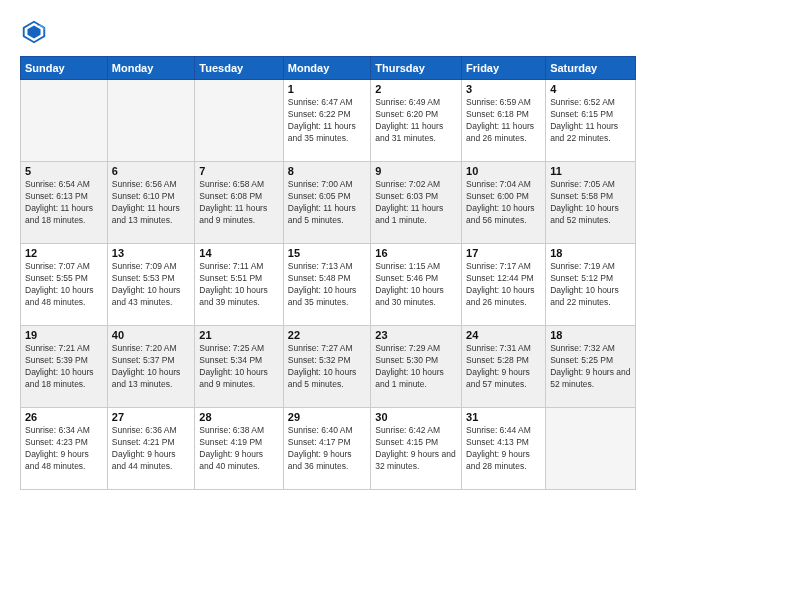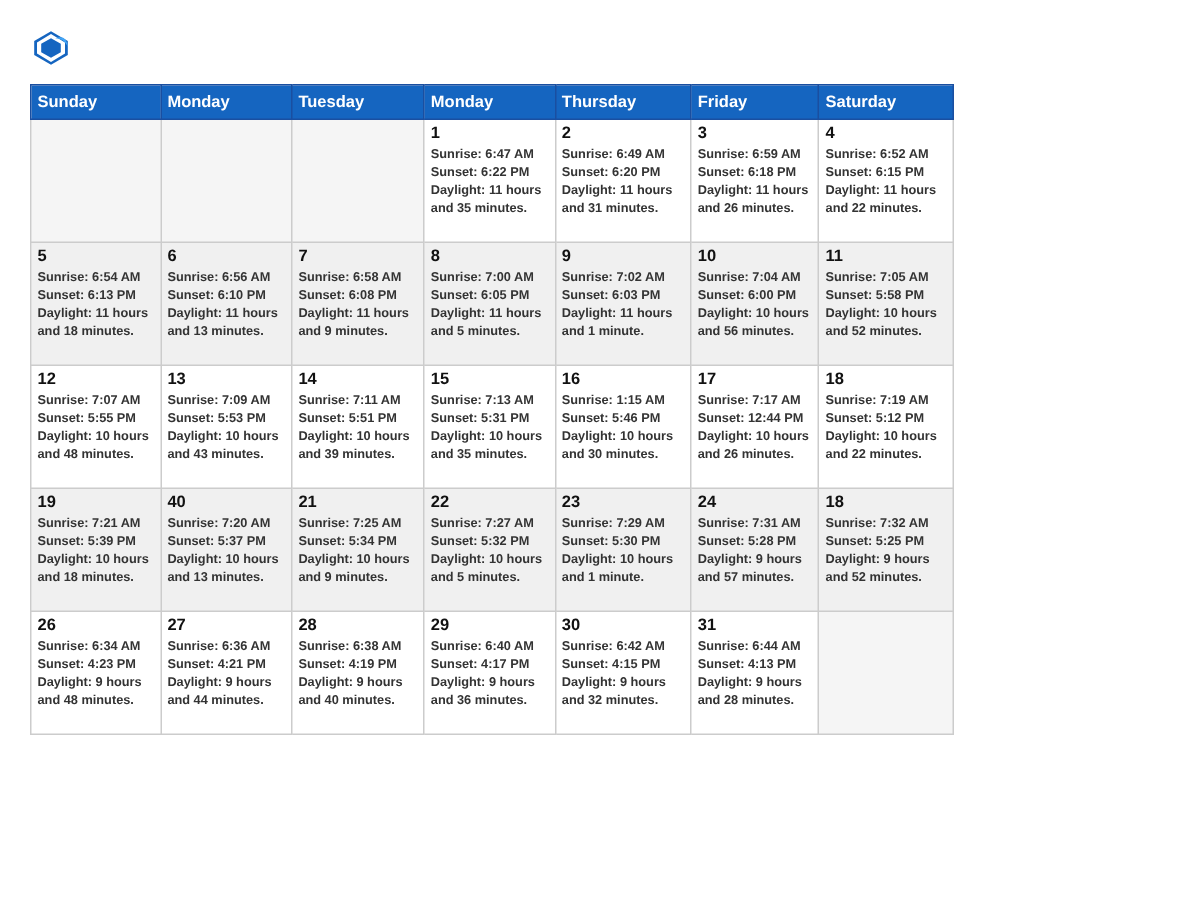--- a/index.html
+++ b/index.html
@@ -83,21 +83,20 @@
       font-size: 11px;
       font-weight: bold;
       color: #111;
       margin-bottom: 2px;
       display: block;
     }
     .day-info {
       font-size: 8.5px;
       color: #333;
       line-height: 1.4;
-      font-weight: bold;
     }
     .row-shade td {
       background: #f0f0f0;
     }
   </style>
 </head>
 <body>
 
 <div class="page">
   <div class="header">
@@ -234,21 +233,21 @@
           <td>
             <span class="day-num">14</span>
             <div class="day-info">Sunrise: 7:11 AM
 Sunset: 5:51 PM
 Daylight: 10 hours
 and 39 minutes.</div>
           </td>
           <td>
             <span class="day-num">15</span>
             <div class="day-info">Sunrise: 7:13 AM
-Sunset: 5:31 PM
+Sunset: 5:48 PM
 Daylight: 10 hours
 and 35 minutes.</div>
           </td>
           <td>
             <span class="day-num">16</span>
             <div class="day-info">Sunrise: 1:15 AM
 Sunset: 5:46 PM
 Daylight: 10 hours
 and 30 minutes.</div>
           </td>

